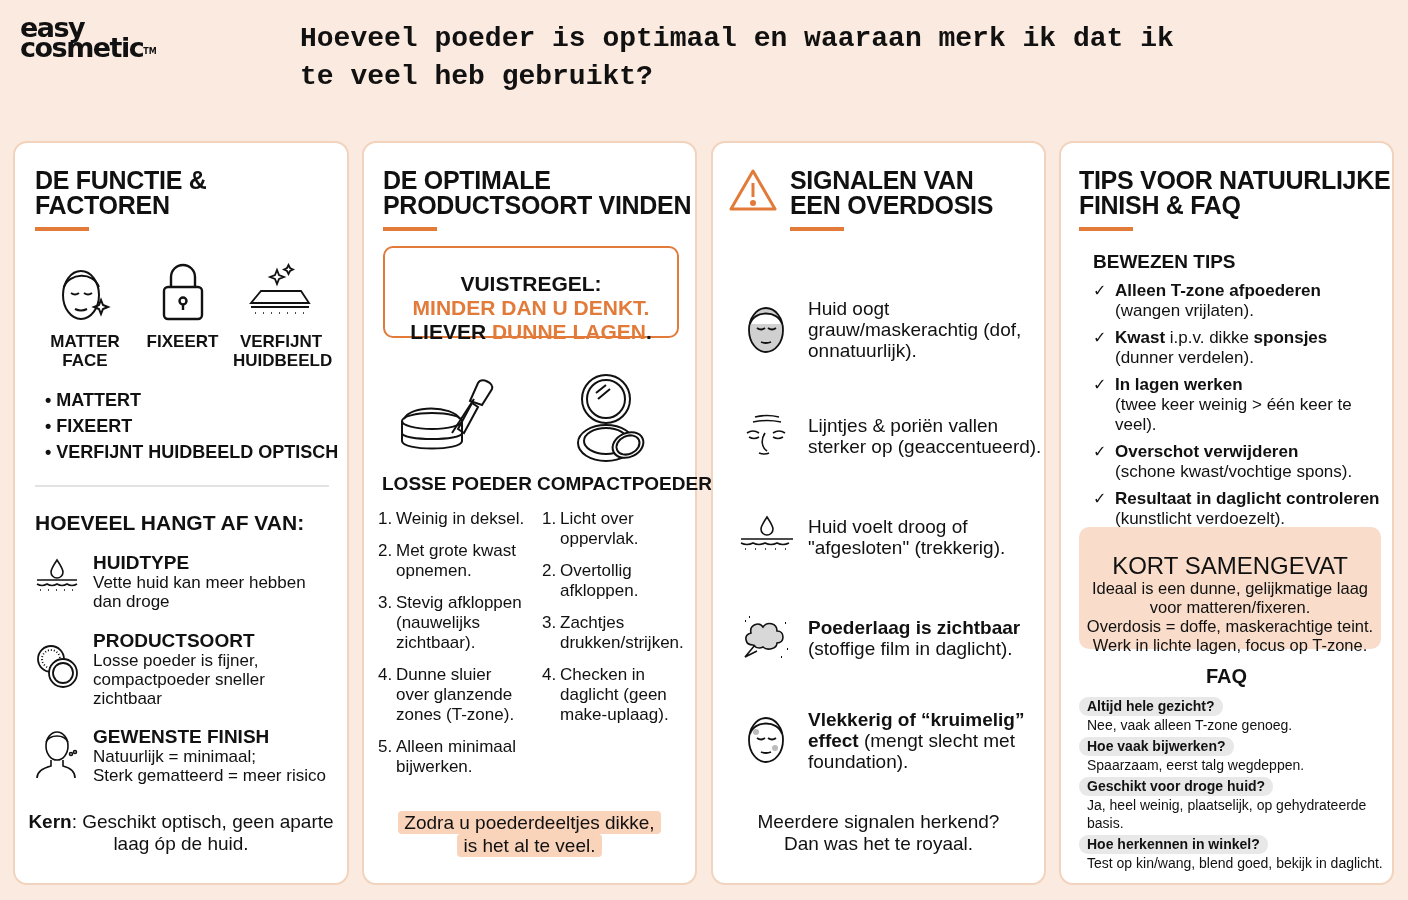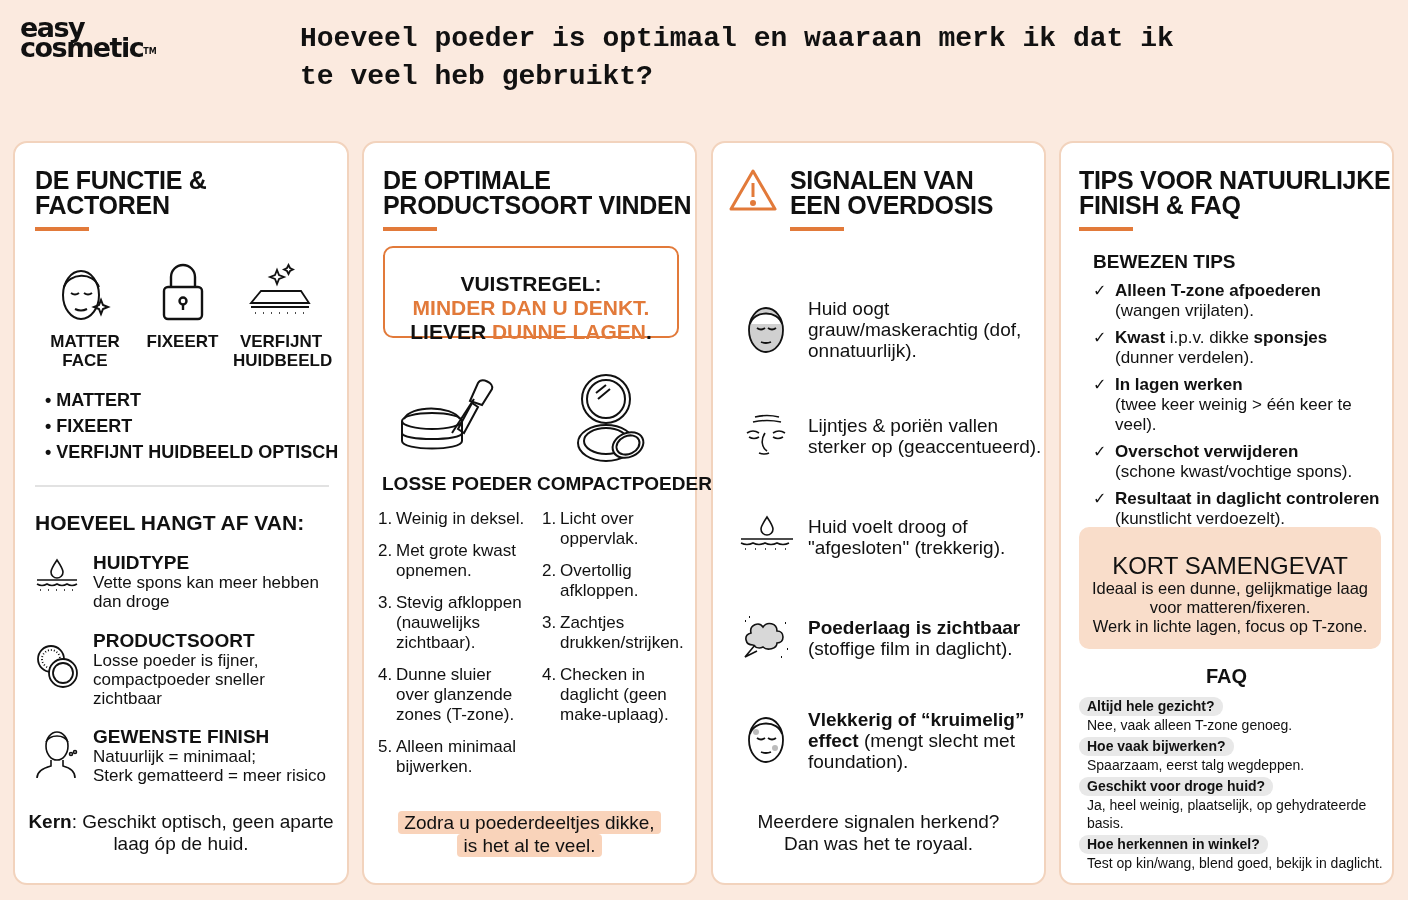--- a/index.html
+++ b/index.html
@@ -144,21 +144,21 @@
   <div class="icon" style="left:20px;top:413px;">
     <svg width="44" height="40" viewBox="0 0 44 40" fill="none" stroke="#111" stroke-width="1.6">
       <path d="M22 4 c-4 6 -6 9 -6 12 a6 6 0 0 0 12 0 c0 -3 -2 -6 -6 -12z"></path>
         <path d="M2 24 h40"></path>
         <path d="M2 28 q5 3 10 0 q5 3 10 0 q5 3 10 0 q5 3 10 0"></path>
         <path d="M5 34 h1 M13 34 h1 M21 34 h1 M29 34 h1 M37 34 h1"></path>
     </svg>
   </div>
   <div class="abs" style="left:78px;top:410px;">
     <div class="factor-title">HUIDTYPE</div>
-    <div class="factor-text">Vette spons kan meer hebben</div>
+    <div class="factor-text">Vette huid kan meer hebben</div>
     <div class="factor-text">dan droge</div>
   </div>
 
   <div class="icon" style="left:20px;top:500px;">
     <svg width="46" height="46" viewBox="0 0 46 46" fill="none" stroke="#111" stroke-width="1.8">
       <circle cx="16" cy="16" r="13"></circle>
         <circle cx="16" cy="16" r="9" stroke-dasharray="1 2"></circle>
         <circle cx="28" cy="30" r="14" fill="#fff"></circle>
         <circle cx="28" cy="30" r="10"></circle>
     </svg>
@@ -380,20 +380,21 @@
     <div class="tip">
         <span class="chk">✓</span>
         <div><b>Resultaat in daglicht controleren</b><br><span>(kunstlicht verdoezelt).</span></div>
       </div>
   </div>
 
   <div class="summary">
     <div class="st">KORT SAMENGEVAT</div>
     <div>Ideaal is een dunne, gelijkmatige laag</div>
     <div>voor matteren/fixeren.</div>
+    <div>Overdosis = doffe, maskerachtige teint.</div>
     <div>Werk in lichte lagen, focus op T-zone.</div>
   </div>
 
   <div class="abs faq-title" style="left:0;top:522px;width:331px;">FAQ</div>
 
   <div class="abs" style="left:18px;top:554px;width:310px;">
     <div class="faq-item"><div class="faq-q">Altijd hele gezicht?</div><div class="faq-a">Nee, vaak alleen T-zone genoeg.</div></div>
     <div class="faq-item"><div class="faq-q">Hoe vaak bijwerken?</div><div class="faq-a">Spaarzaam, eerst talg wegdeppen.</div></div>
     <div class="faq-item"><div class="faq-q">Geschikt voor droge huid?</div><div class="faq-a">Ja, heel weinig, plaatselijk, op gehydrateerde basis.</div></div>
     <div class="faq-item"><div class="faq-q">Hoe herkennen in winkel?</div><div class="faq-a">Test op kin/wang, blend goed, bekijk in daglicht.</div></div>

